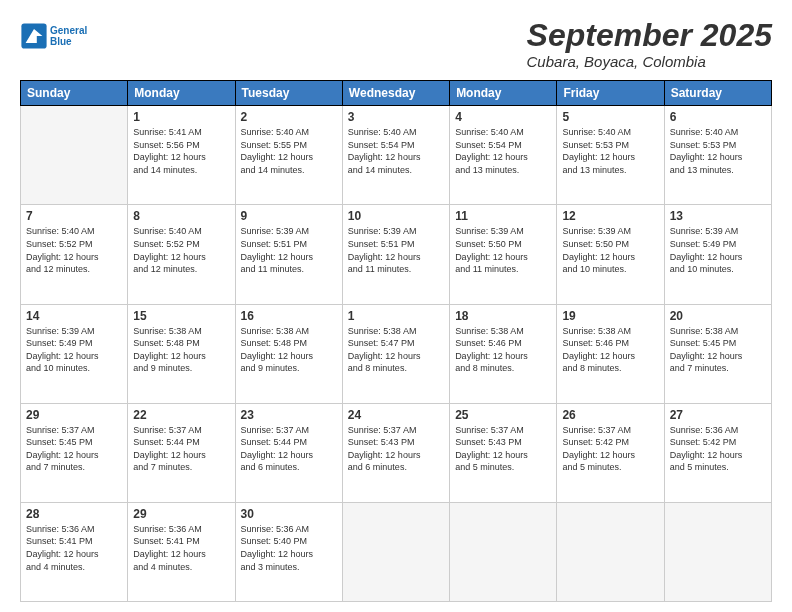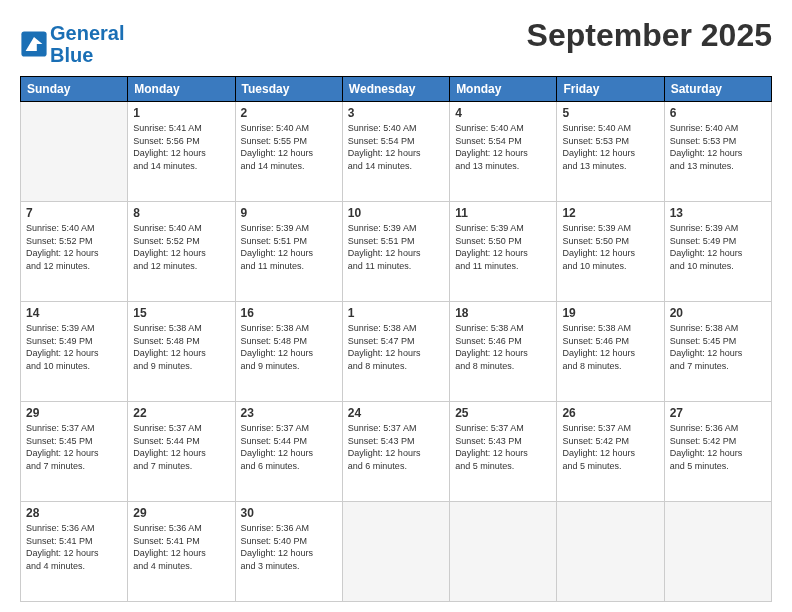--- a/index.html
+++ b/index.html
@@ -22,32 +22,33 @@
       justify-content: space-between;
       align-items: flex-start;
       margin-bottom: 10px;
     }
     .logo {
       display: flex;
       align-items: center;
       margin-top: 4px;
     }
     .logo-text {
-      font-size: 20px;
+      font-size: 10px;
       font-weight: bold;
       color: #333;
       line-height: 1.1;
     }
     .logo-text .blue { color: #1a6fb5; }
     .logo-icon {
       width: 28px;
       height: 28px;
       margin-right: 2px;
     }
     .title-block {
+      font-style: italic;
     }
     .month-title {
       font-size: 32px;
       font-weight: bold;
       color: #333;
       line-height: 1.1;
     }
     .location {
       font-size: 15px;
       color: #333;
@@ -100,20 +101,21 @@
         <rect x="2" y="2" width="36" height="36" rx="4" fill="#1a6fb5"></rect>
         <polygon points="8,30 20,10 32,20 24,20 24,30" fill="white"></polygon>
       </svg>
       <div class="logo-text">
         <div><span class="blue">General</span></div>
         <div><span class="blue">Blue</span></div>
       </div>
     </div>
     <div class="title-block">
       <div class="month-title">September 2025</div>
+      <div class="location">Cubara, Boyaca, Colombia</div>
     </div>
   </div>
 
   <table>
     <thead>
       <tr>
       <th>Sunday</th>
           <th>Monday</th>
           <th>Tuesday</th>
           <th>Wednesday</th>

